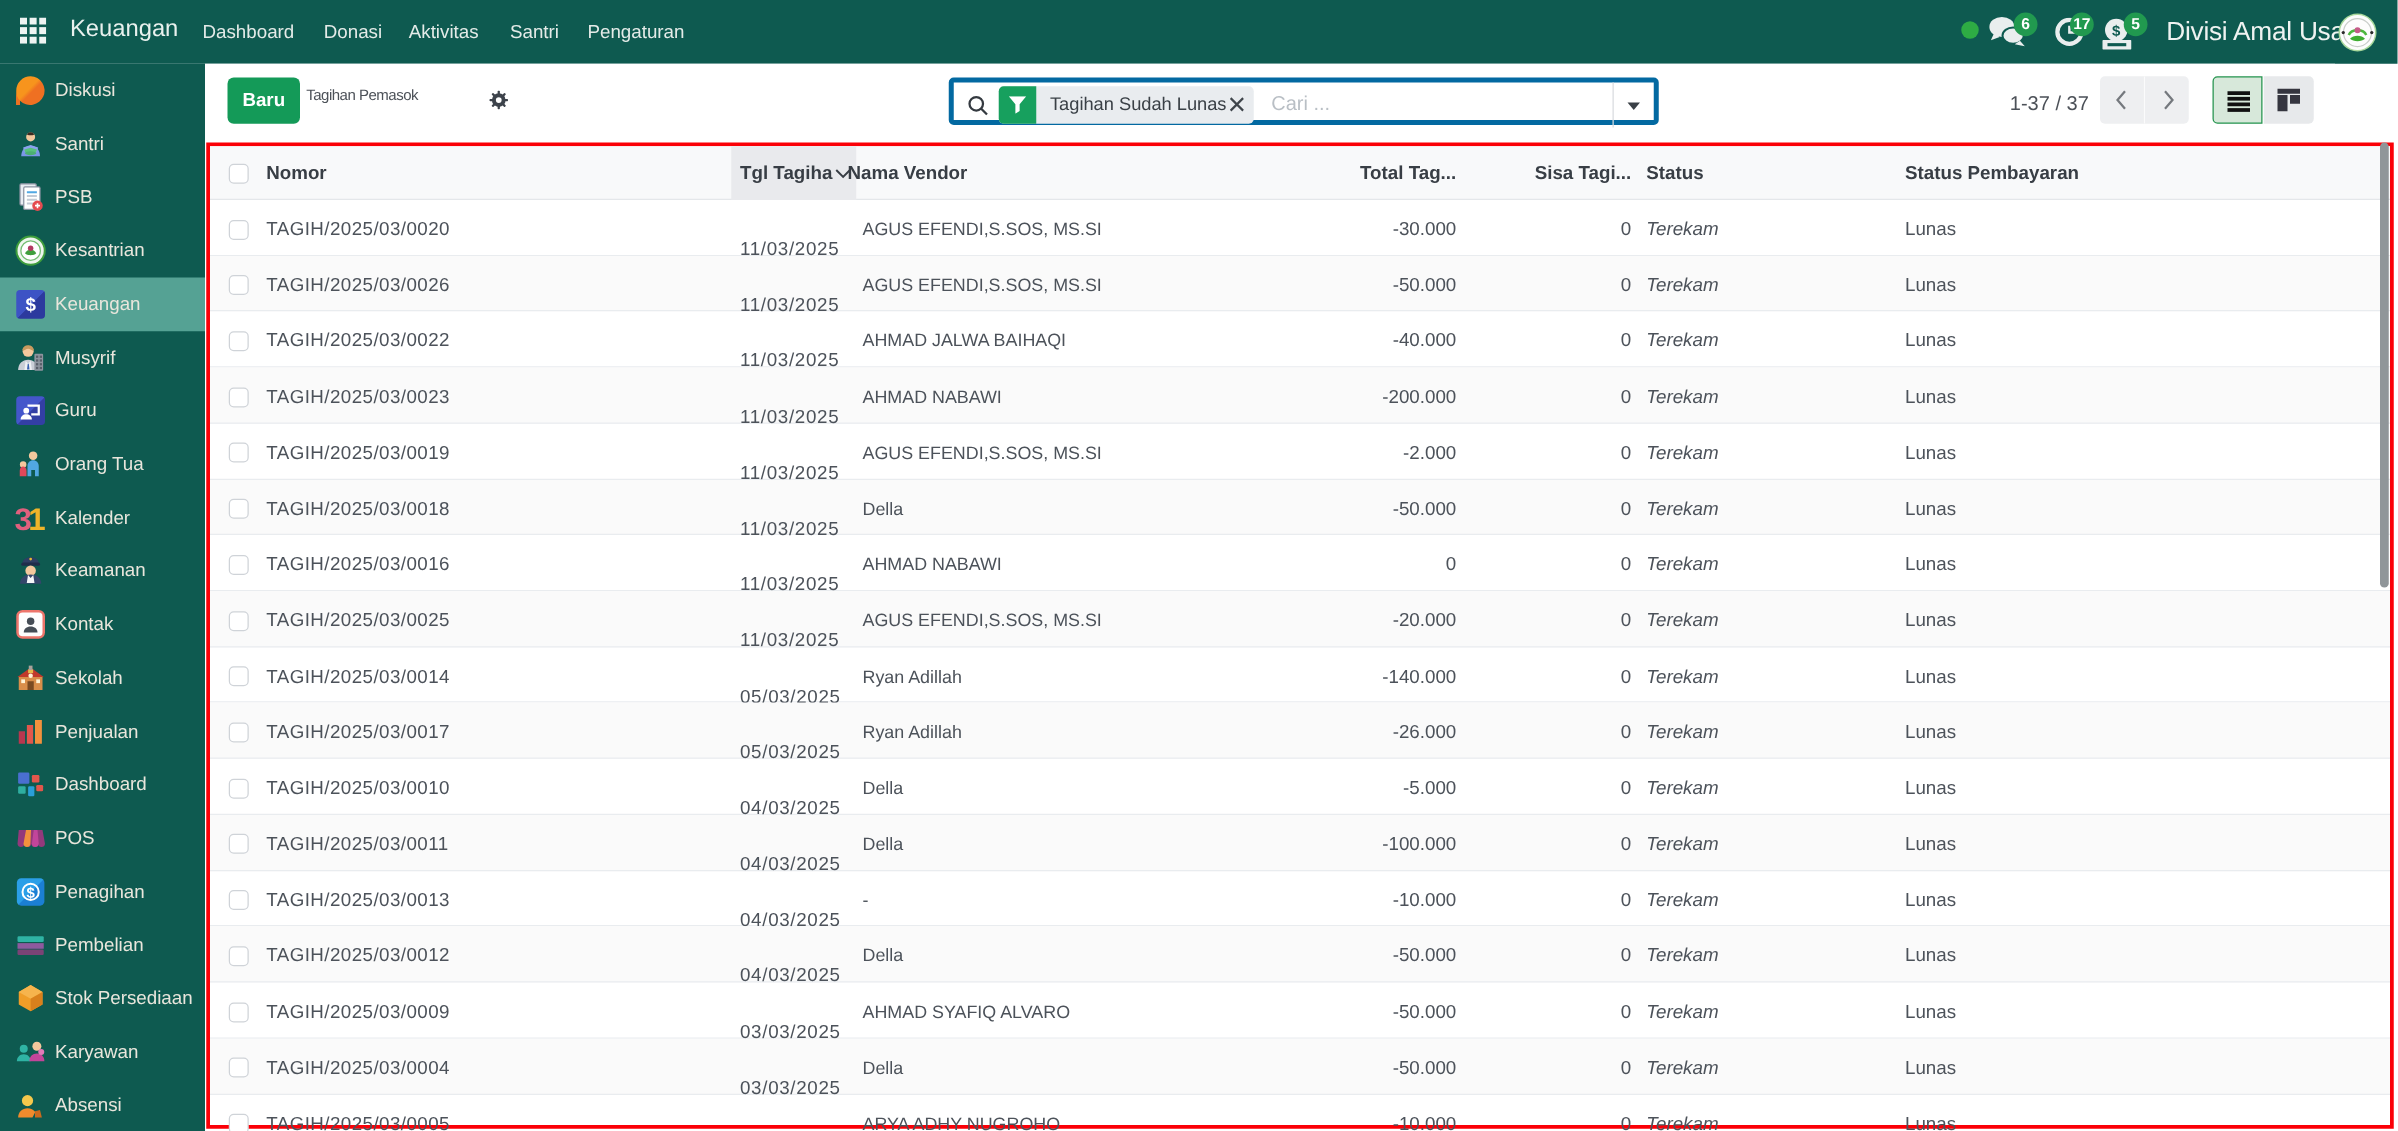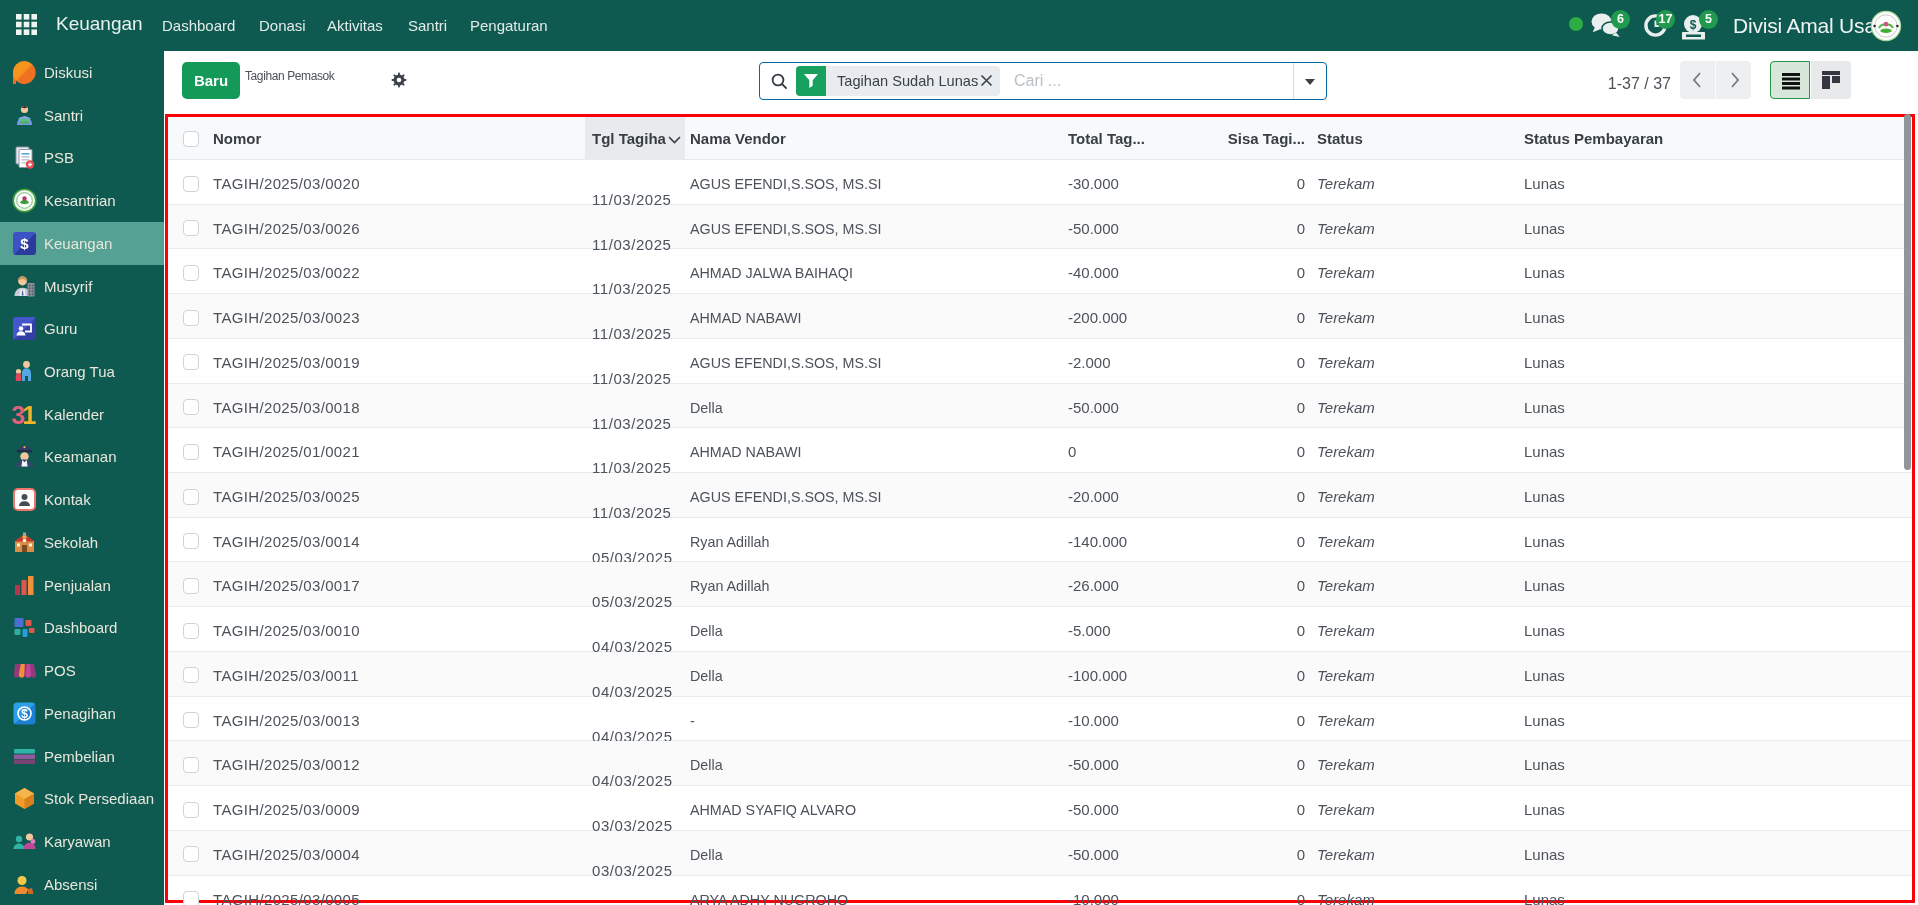--- a/index.html
+++ b/index.html
@@ -12,21 +12,21 @@
 .navitem { position:absolute; top:0; height:51px; line-height:51px; color:#e4ebe8; font-size:15px; }
 #sidebar .sitem { position:absolute; left:0; width:164px; height:43px; }
 #sidebar .sitem .ic { position:absolute; left:12px; top:9px; width:25px; height:25px; }
 #sidebar .sitem .lb { position:absolute; left:44px; top:0; height:43px; line-height:43px; color:#e9e6dc; font-size:15px; white-space:nowrap; }
 #sidebar .active { background:#55a294; }
 
 #cp { position:absolute; left:164px; top:51px; width:1704px; height:63px; background:#fff; }
 #btn-baru { position:absolute; left:18px; top:11px; width:58px; height:37px; background:#149a58; border-radius:5px; color:#fff; font-weight:bold; font-size:15px; text-align:center; line-height:37px; }
 #cp-title { position:absolute; left:81px; top:18px; font-size:12px; letter-spacing:-0.4px; color:#4c5158; }
 #gear { position:absolute; left:227px; top:21px; }
-#searchbar { position:absolute; left:595px; top:11px; width:568px; height:38px; border:1px solid #0369a1; border-radius:4px; background:#fff; }
+#searchbar { position:absolute; left:595px; top:11px; width:568px; height:38px; border:4px solid #0369a1; border-radius:4px; background:#fff; }
 #mag { position:absolute; left:11px; top:10px; }
 #chip { position:absolute; left:36px; top:3px; width:204px; height:30px; background:#e9ecef; border-radius:4px; }
 #chipf { position:absolute; left:0; top:0; width:30px; height:30px; background:#17a05e; border-radius:4px 0 0 4px; }
 #chiplbl { position:absolute; left:41px; top:0; line-height:30px; font-size:14.6px; color:#3a4046; white-space:nowrap; }
 #chipx { position:absolute; right:7px; top:8px; }
 #cari { position:absolute; left:254px; top:0; line-height:36px; color:#b9bfc5; font-size:16px; }
 #sdrop { position:absolute; right:0; top:0; width:33px; height:36px; border-left:1px solid #d9dcdf; }
 #sdrop .tri { position:absolute; left:11px; top:16px; width:0; height:0; border-left:5.5px solid transparent; border-right:5.5px solid transparent; border-top:6px solid #3a4046; }
 #pager { position:absolute; right:197px; top:2px; height:61px; line-height:61px; font-size:16px; color:#4c5158; }
 .pbtn { position:absolute; top:10px; width:36px; height:38px; background:#eeeff1; }
@@ -39,21 +39,21 @@
 #redbox { position:absolute; left:165px; top:114px; width:1750px; height:789px; border:3px solid #fb0007; background:#fff; }
 #thead { position:absolute; left:0; top:0; width:1744px; height:43px; background:#f8f9fa; border-bottom:1px solid #e4e7ea; }
 .hcell { position:absolute; top:0; height:43px; line-height:43px; font-weight:bold; font-size:15px; color:#383e45; white-space:nowrap; }
 #tgl-hl { position:absolute; left:417px; top:0; width:100px; height:43px; background:#e9eaed; }
 #rows { position:absolute; left:0; top:43px; width:1744px; }
 .row { position:relative; width:1744px; height:44.72px; border-bottom:1px solid #e9ecef; }
 .row.alt { background:#fafafa; }
 .cell { position:absolute; top:0; height:44.72px; line-height:48.5px; font-size:15px; color:#4c525a; white-space:nowrap; }
 .cb { position:absolute; left:15px; top:15.5px; width:16px; height:16px; border:1px solid #cfd3d8; border-radius:4px; background:#fff; }
 .c1 { left:45px; letter-spacing:0.35px; } .c2 { left:424px; letter-spacing:0.55px;margin-top:16px; } .c3 { left:522px; font-size:14.3px; }
-.c4 { left:900px; width:151px; }
+.c4 { left:846px; width:151px; text-align:right; }
 .c5 { left:1055px; width:82px; text-align:right; }
 .c6 { left:1149px;font-style:italic; } .c7 { left:1356px; }
 #scrollthumb { position:absolute; left:1904px; top:114px; width:7px; height:356px; background:#909699; border-radius:4px; }
 .badge { position:absolute; min-width:19px; height:19px; padding:0 2px; border-radius:10px; background:#21994f; color:#fff; font-size:12.5px; font-weight:bold; text-align:center; line-height:19px; }
 </style>
 </head>
 <body>
 <div id="navbar">
   <svg id="brandgrid" viewBox="0 0 21 21">
       <g fill="#eef4f2">
@@ -395,21 +395,21 @@
       </svg></div>
 </div>
 <div id="redbox">
   <div id="thead">
     <div class="cb" style="top:13.5px"></div>
     <div class="hcell" style="left:45px">Nomor</div>
     <div id="tgl-hl"></div>
     <div class="hcell" style="left:424px">Tgl Tagiha<svg width="13" height="8" viewBox="0 0 13 8" style="margin-left:2px">
           <path fill="none" stroke="#383e45" stroke-width="1.6" d="M1 1l5.5 5.5L12 1"></path>
         </svg></div>
-    <div class="hcell" style="left:522px">Nama Vendor</div>
+    <div class="hcell" style="left:510px">Nama Vendor</div>
     <div class="hcell c4">Total Tag...</div>
     <div class="hcell c5">Sisa Tagi...</div>
     <div class="hcell" style="left:1149px">Status</div>
     <div class="hcell" style="left:1356px">Status Pembayaran</div>
   </div>
   <div id="rows">
       <div class="row">
         <div class="cb"></div>
  <div class="cell c1">TAGIH/2025/03/0020</div>
         <div class="cell c2">11/03/2025</div>
@@ -464,21 +464,21 @@
  <div class="cell c1">TAGIH/2025/03/0018</div>
         <div class="cell c2">11/03/2025</div>
  <div class="cell c3">Della</div>
         <div class="cell c4">-50.000</div>
  <div class="cell c5">0</div>
         <div class="cell c6">Terekam</div>
  <div class="cell c7">Lunas</div>
       </div>
       <div class="row">
         <div class="cb"></div>
- <div class="cell c1">TAGIH/2025/01/0021</div>
+ <div class="cell c1">TAGIH/2025/03/0016</div>
         <div class="cell c2">11/03/2025</div>
  <div class="cell c3">AHMAD NABAWI</div>
         <div class="cell c4">0</div>
  <div class="cell c5">0</div>
         <div class="cell c6">Terekam</div>
  <div class="cell c7">Lunas</div>
       </div>
       <div class="row alt">
         <div class="cb"></div>
  <div class="cell c1">TAGIH/2025/03/0025</div>

